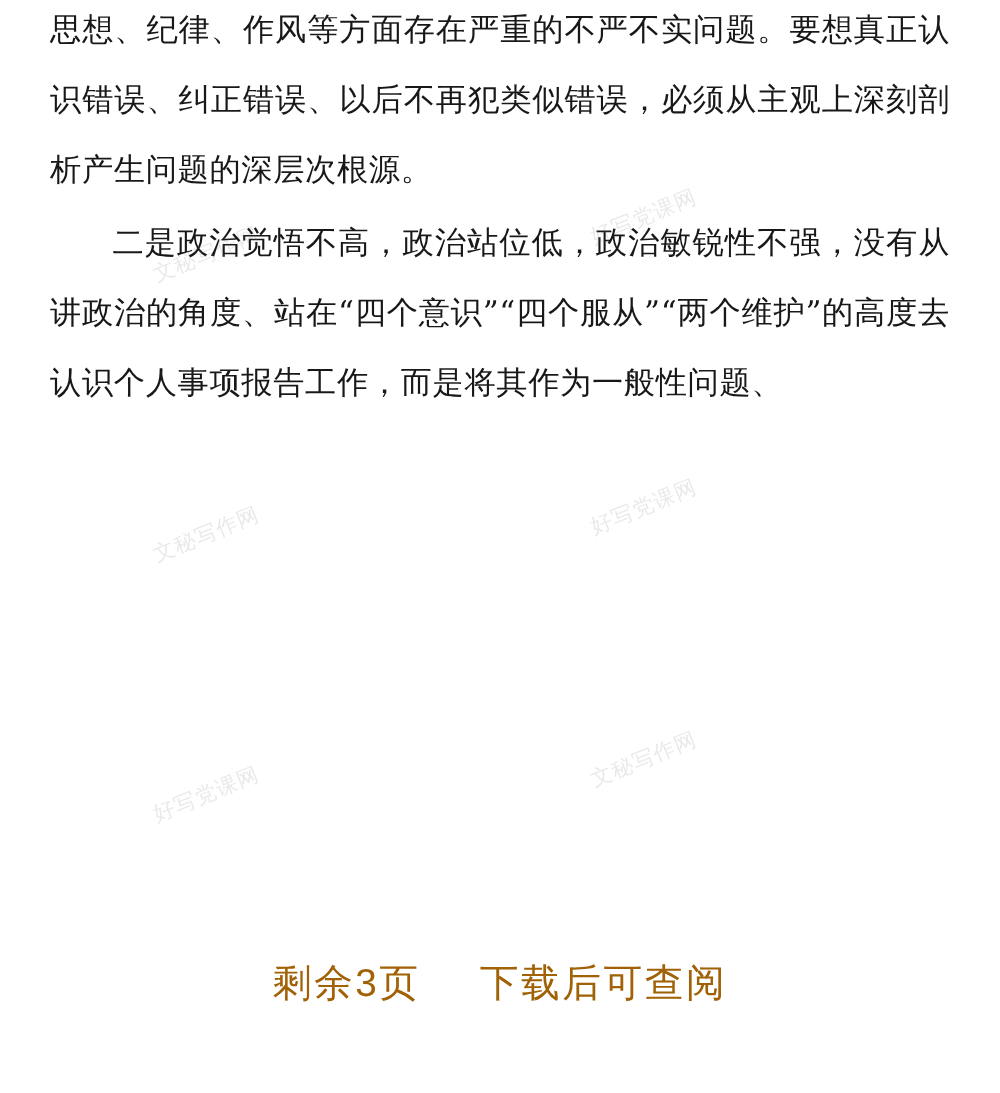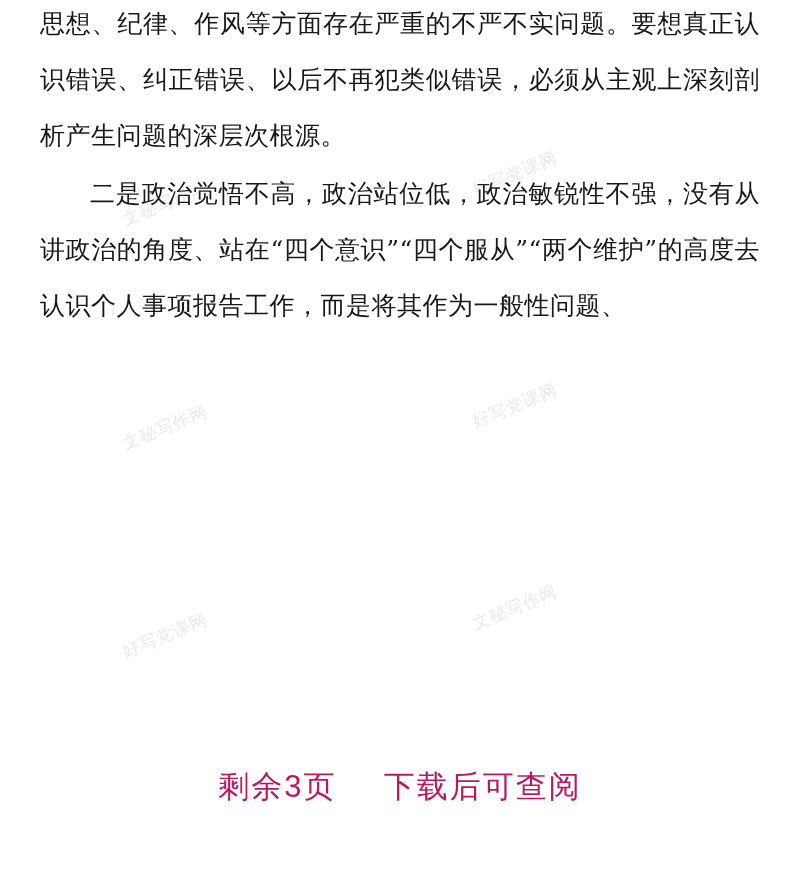--- a/index.html
+++ b/index.html
@@ -64,21 +64,21 @@
   .wm-5 { left: 120px; top: 628px; }
   .wm-6 { left: 470px; top: 600px; }
   .footer-note {
     position: absolute;
     left: 0;
     right: 0;
     top: 770px;
     text-align: center;
     font-family: "Liberation Sans", sans-serif;
     font-size: 31px;
-    color: #be185d;
+    color: #a16207;
     letter-spacing: 2px;
   }
   .footer-note .gap {
     display: inline-block;
     width: 26px;
   }
 </style>
 </head>
 <body>
 

